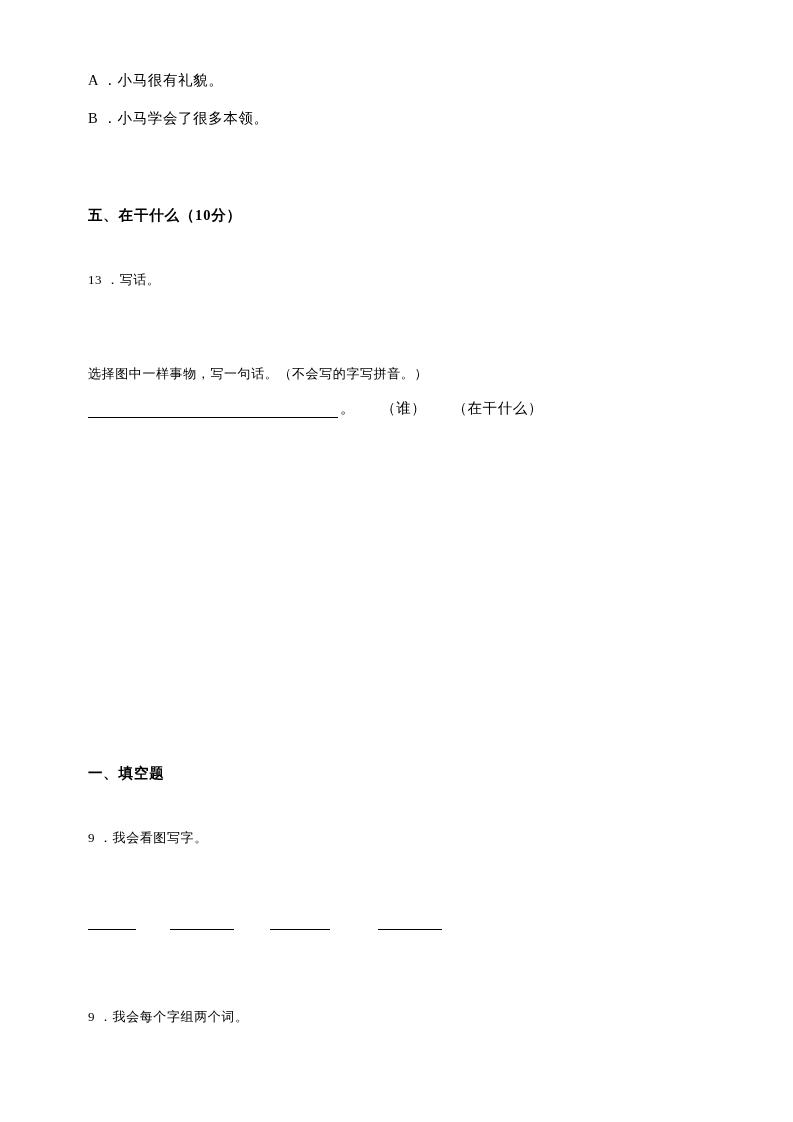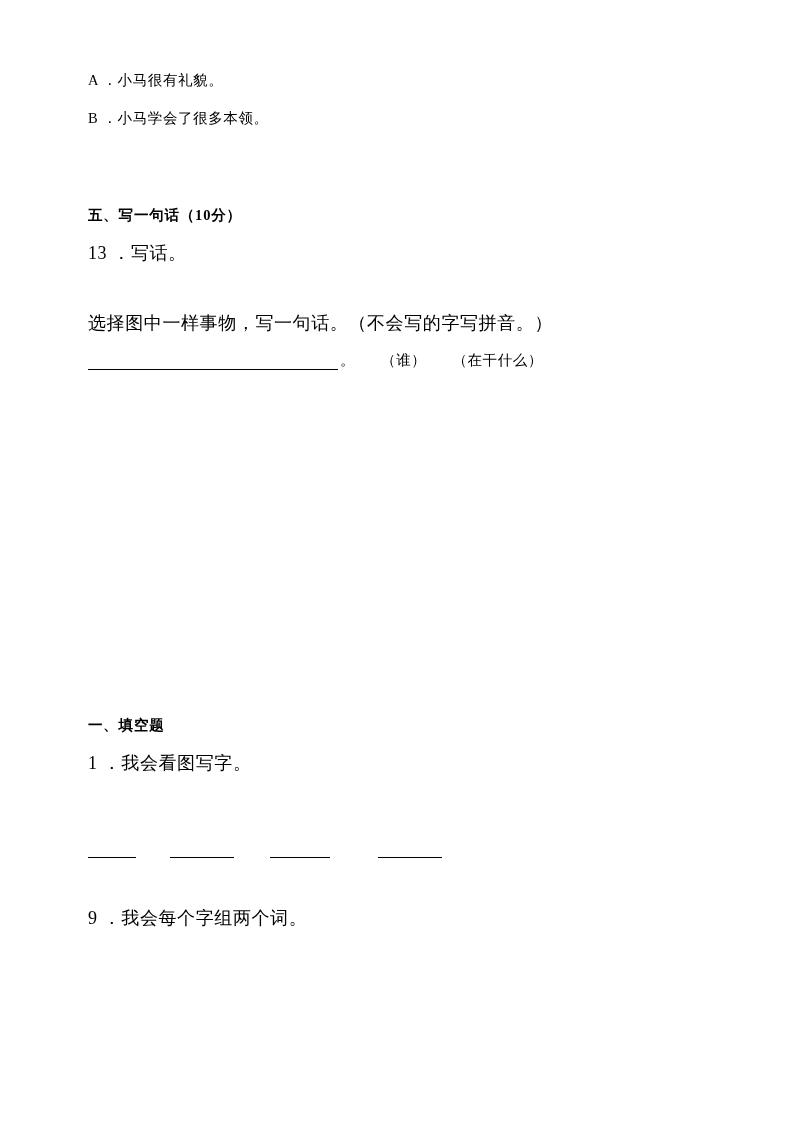--- a/index.html
+++ b/index.html
@@ -29,22 +29,23 @@
   }
   .gap-sm { height: 16px; }
   .gap-md { height: 30px; }
   .gap-lg { height: 46px; }
   .section-title {
     font-size: 14.5px;
     font-weight: bold;
     letter-spacing: 0.8px;
   }
   .q-line {
-    font-size: 18px;
+    font-size: 13px;
     letter-spacing: 0.6px;
+    margin-top: 30px;
   }
   .write-row {
     display: flex;
     align-items: flex-end;
     font-size: 14.5px;
     letter-spacing: 0.6px;
   }
   .write-blank {
     display: inline-block;
     width: 250px;
@@ -80,21 +81,21 @@
 
 <div class="page">
 
   <div class="line">A ．小马很有礼貌。</div>
   <div class="gap-sm"></div>
   <div class="line">B ．小马学会了很多本领。</div>
 
   <div class="gap-lg"></div>
   <div class="gap-md"></div>
 
-  <div class="section-title">五、写一句话（10分）</div>
+  <div class="section-title">五、在干什么（10分）</div>
 
   <div class="gap-sm"></div>
   <div class="q-line">13 ．写话。</div>
 
   <div class="gap-md"></div>
   <div class="gap-sm"></div>
 
   <div class="q-line">选择图中一样事物，写一句话。（不会写的字写拼音。）</div>
 
   <div class="gap-sm"></div>
@@ -107,21 +108,21 @@
     <span class="hint-gap"></span>
     <span>（在干什么）</span>
   </div>
 
   <div class="big-space"></div>
   <div class="gap-lg"></div>
 
   <div class="section-title" style="font-weight:bold">一、填空题</div>
 
   <div class="gap-sm"></div>
-  <div class="q-line">1 ．我会看图写字。</div>
+  <div class="q-line">9 ．我会看图写字。</div>
 
   <div class="gap-md"></div>
   <div class="gap-md"></div>
 
   <div class="pic-blanks">
     <span class="b s1"></span>
     <span style="display:inline-block;width:34px"></span>
     <span class="b s2"></span>
     <span style="display:inline-block;width:36px"></span>
     <span class="b s3"></span>

